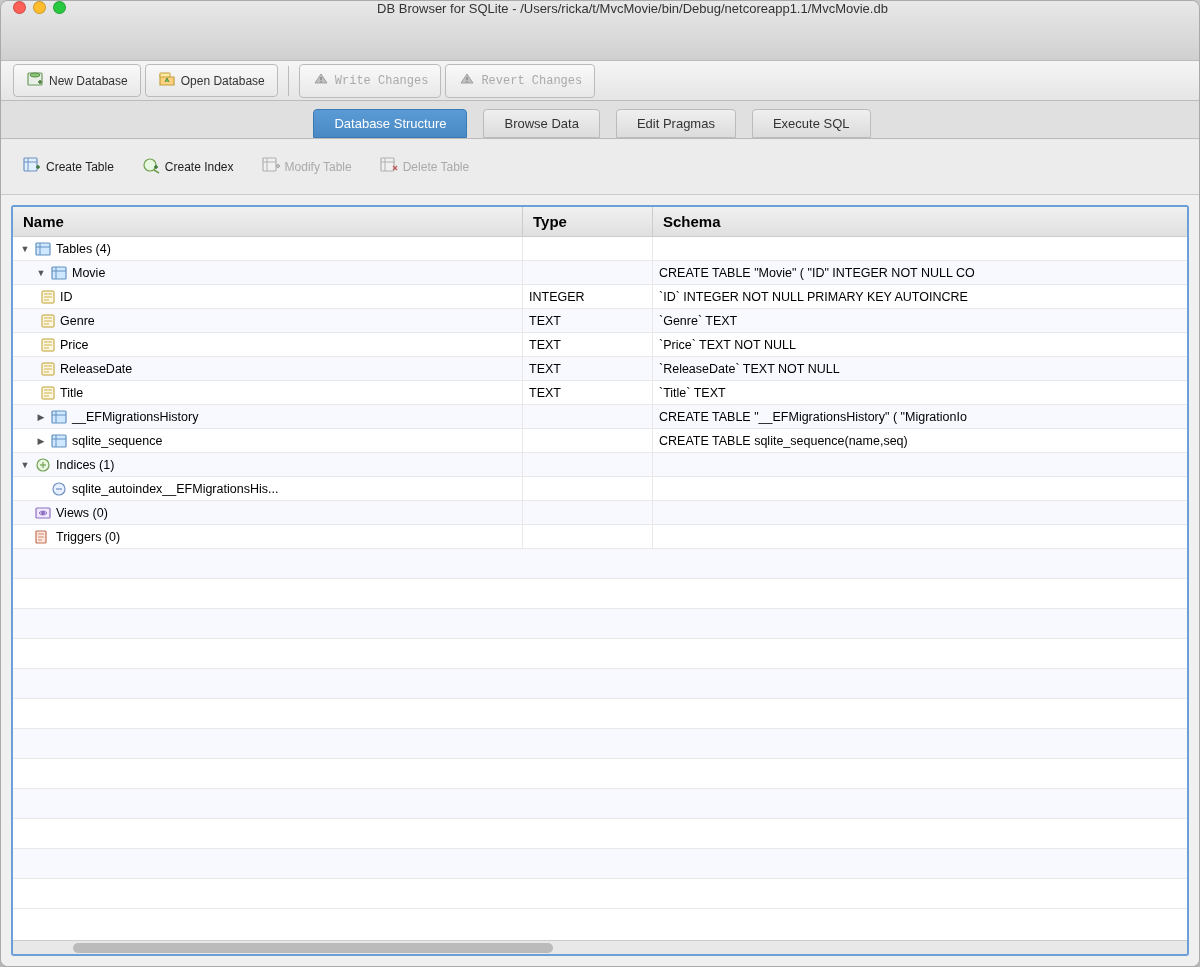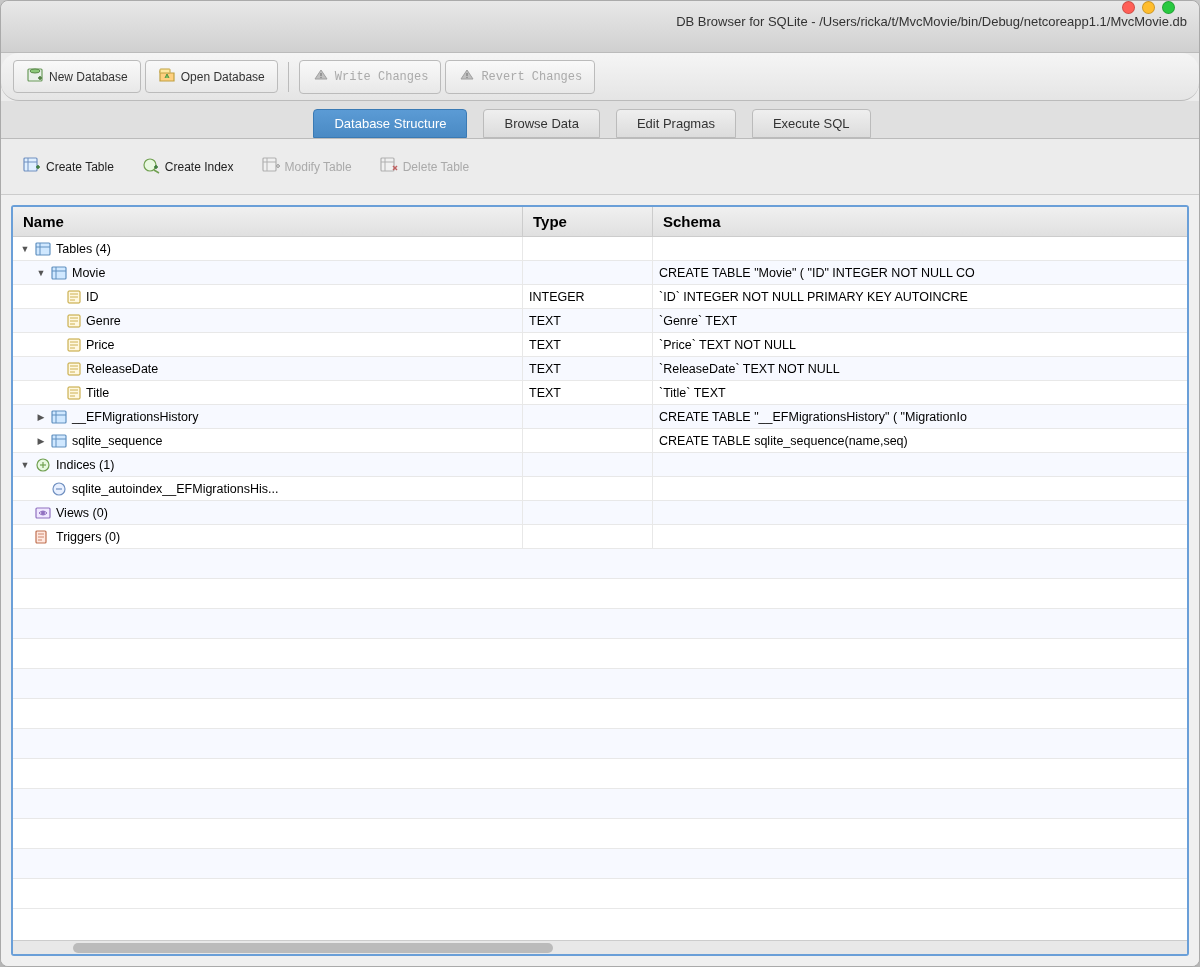--- a/index.html
+++ b/index.html
@@ -21,28 +21,27 @@
       border: 1px solid #aaa;
       box-shadow: 0 10px 40px rgba(0,0,0,0.4);
       display: flex;
       flex-direction: column;
       overflow: hidden;
     }
 
     
     .titlebar {
       background: linear-gradient(to bottom, #e8e8e8, #d0d0d0);
-      height: 52px;
-      display: flex;
-      align-items: flex-end;
+      height: 60px;
+      display: flex;
+      align-items: flex-start;
       padding: 0 12px;
       border-bottom: 1px solid #bbb;
       border-radius: 8px 8px 0 0;
       flex-shrink: 0;
-      flex-direction: column;
     }
     .traffic-lights {
       display: flex;
       gap: 7px;
       margin-right: 12px;
     }
     .traffic-light {
       width: 13px;
       height: 13px;
       border-radius: 50%;
@@ -61,22 +60,21 @@
 
     
     .toolbar {
       background: linear-gradient(to bottom, #f5f5f5, #e5e5e5);
       border-bottom: 1px solid #bbb;
       padding: 8px 12px;
       display: flex;
       align-items: center;
       gap: 4px;
       flex-shrink: 0;
-      height: 48px;
-      border-radius: 18px;
+      height: 40px;
     }
     .toolbar-btn {
       display: flex;
       align-items: center;
       gap: 5px;
       padding: 5px 12px;
       background: linear-gradient(to bottom, #f9f9f9, #e8e8e8);
       border: 1px solid #bbb;
       border-radius: 4px;
       cursor: pointer;
@@ -208,21 +206,21 @@
     .tree-cell:last-child { border-right: none; }
 
     .tree-cell.name-cell {
       display: flex;
       align-items: center;
       gap: 2px;
     }
 
     .indent-1 { padding-left: 6px; }
     .indent-2 { padding-left: 22px; }
-    .indent-3 { padding-left: 54px; }
+    .indent-3 { padding-left: 28px; }
 
     .expand-arrow {
       width: 12px;
       height: 12px;
       display: inline-flex;
       align-items: center;
       justify-content: center;
       font-size: 9px;
       color: #555;
       margin-right: 2px;

